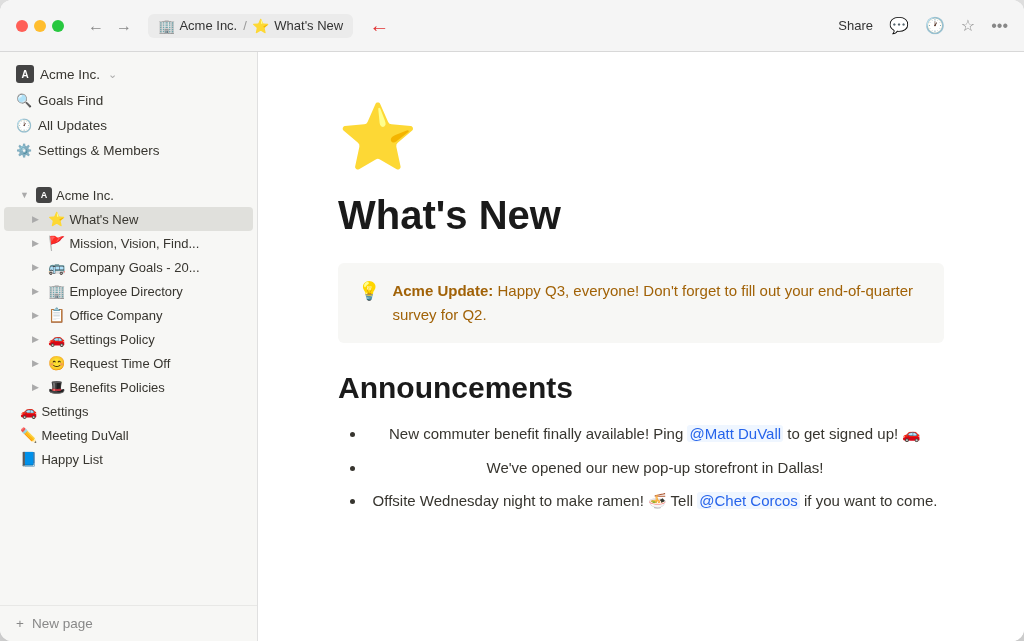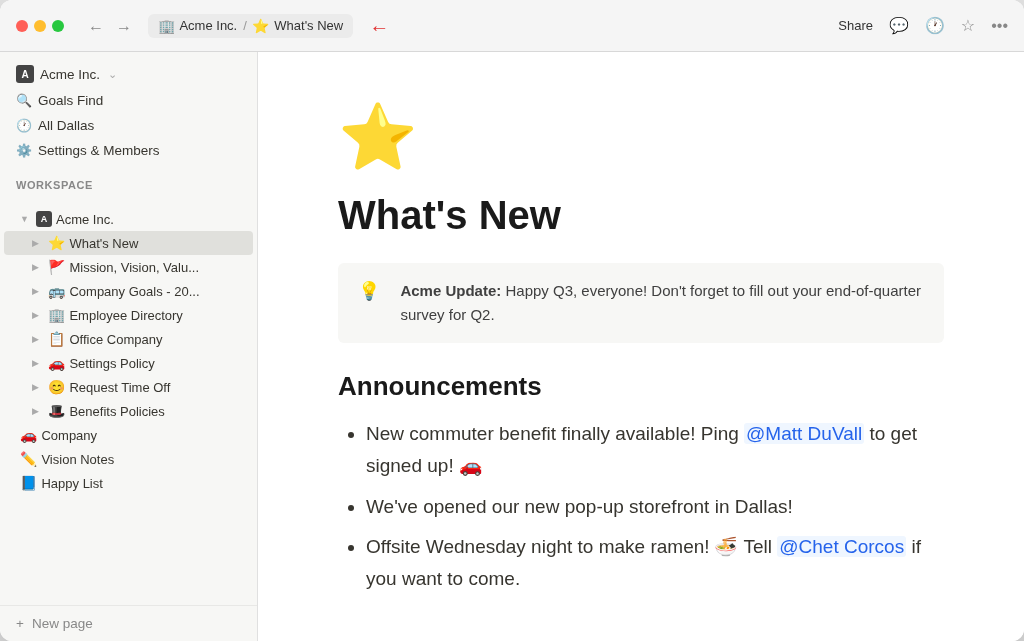--- a/index.html
+++ b/index.html
@@ -212,34 +212,35 @@
     .callout-box {
       background: #f7f7f5;
       border-radius: 6px;
       padding: 16px 20px;
       margin-bottom: 28px;
       display: flex;
       gap: 12px;
       align-items: flex-start;
     }
     .callout-icon { font-size: 18px; flex-shrink: 0; margin-top: 1px; }
-    .callout-text { font-size: 15px; color: #404040; line-height: 1.6; margin-left: 8px; }
+    .callout-text { font-size: 15px; color: #a16207; line-height: 1.6; }
     .callout-text strong { font-weight: 600; }
     .section-heading {
-      font-size: 26px;
+      font-size: 30px;
       font-weight: 700;
       color: #1a1a1a;
       margin-bottom: 16px;
     }
     .bullet-list {
       list-style: disc;
       padding-left: 28px;
-      font-size: 19px;
+      font-size: 15px;
       color: #37352f;
       line-height: 1.7;
+      text-align: center;
     }
     .bullet-list li { margin-bottom: 8px; }
     .mention {
       color: #2563eb;
       background: #eff6ff;
       border-radius: 3px;
       padding: 0 2px;
     }
   </style>
 </head>
@@ -283,46 +284,45 @@
           <div class="workspace-logo">A</div>
           <span>Acme Inc.</span>
           <span style="color:#aaa;font-size:11px;margin-left:2px;">⌄</span>
         </div>
         <div class="sidebar-item">
           <span class="sidebar-item-icon">🔍</span>
           <span>Goals Find</span>
         </div>
         <div class="sidebar-item">
           <span class="sidebar-item-icon">🕐</span>
-          <span>All Dallas</span>
+          <span>All Updates</span>
         </div>
         <div class="sidebar-item">
           <span class="sidebar-item-icon">⚙️</span>
           <span>Settings &amp; Members</span>
         </div>
       </div>
 
-      <div class="workspace-label">WORKSPACE</div>
 
       <div class="sidebar-section">
         <div class="tree-item">
           <span class="tree-arrow">▼</span>
           <div class="workspace-logo" style="width:16px;height:16px;font-size:9px;">A</div>
           <span>Acme Inc.</span>
         </div>
 
         <div class="tree-item active" style="padding-left:28px;">
           <span class="tree-arrow">▶</span>
           <span class="tree-emoji">⭐</span>
           <span>What's New</span>
         </div>
         <div class="tree-item" style="padding-left:28px;">
           <span class="tree-arrow">▶</span>
           <span class="tree-emoji">🚩</span>
-          <span>Mission, Vision, Valu...</span>
+          <span>Mission, Vision, Find...</span>
         </div>
         <div class="tree-item" style="padding-left:28px;">
           <span class="tree-arrow">▶</span>
           <span class="tree-emoji">🚌</span>
           <span>Company Goals - 20...</span>
         </div>
         <div class="tree-item" style="padding-left:28px;">
           <span class="tree-arrow">▶</span>
           <span class="tree-emoji">🏢</span>
           <span>Employee Directory</span>
@@ -342,25 +342,25 @@
           <span class="tree-emoji">😊</span>
           <span>Request Time Off</span>
         </div>
         <div class="tree-item" style="padding-left:28px;">
           <span class="tree-arrow">▶</span>
           <span class="tree-emoji">🎩</span>
           <span>Benefits Policies</span>
         </div>
         <div class="tree-item" style="padding-left:16px;">
           <span class="tree-emoji">🚗</span>
-          <span>Company</span>
+          <span>Settings</span>
         </div>
         <div class="tree-item" style="padding-left:16px;">
           <span class="tree-emoji">✏️</span>
-          <span>Vision Notes</span>
+          <span>Meeting DuVall</span>
         </div>
         <div class="tree-item" style="padding-left:16px;">
           <span class="tree-emoji">📘</span>
           <span>Happy List</span>
         </div>
       </div>
 
       <div style="flex:1;"></div>
       <div class="new-page-btn">
         <span>+</span>

